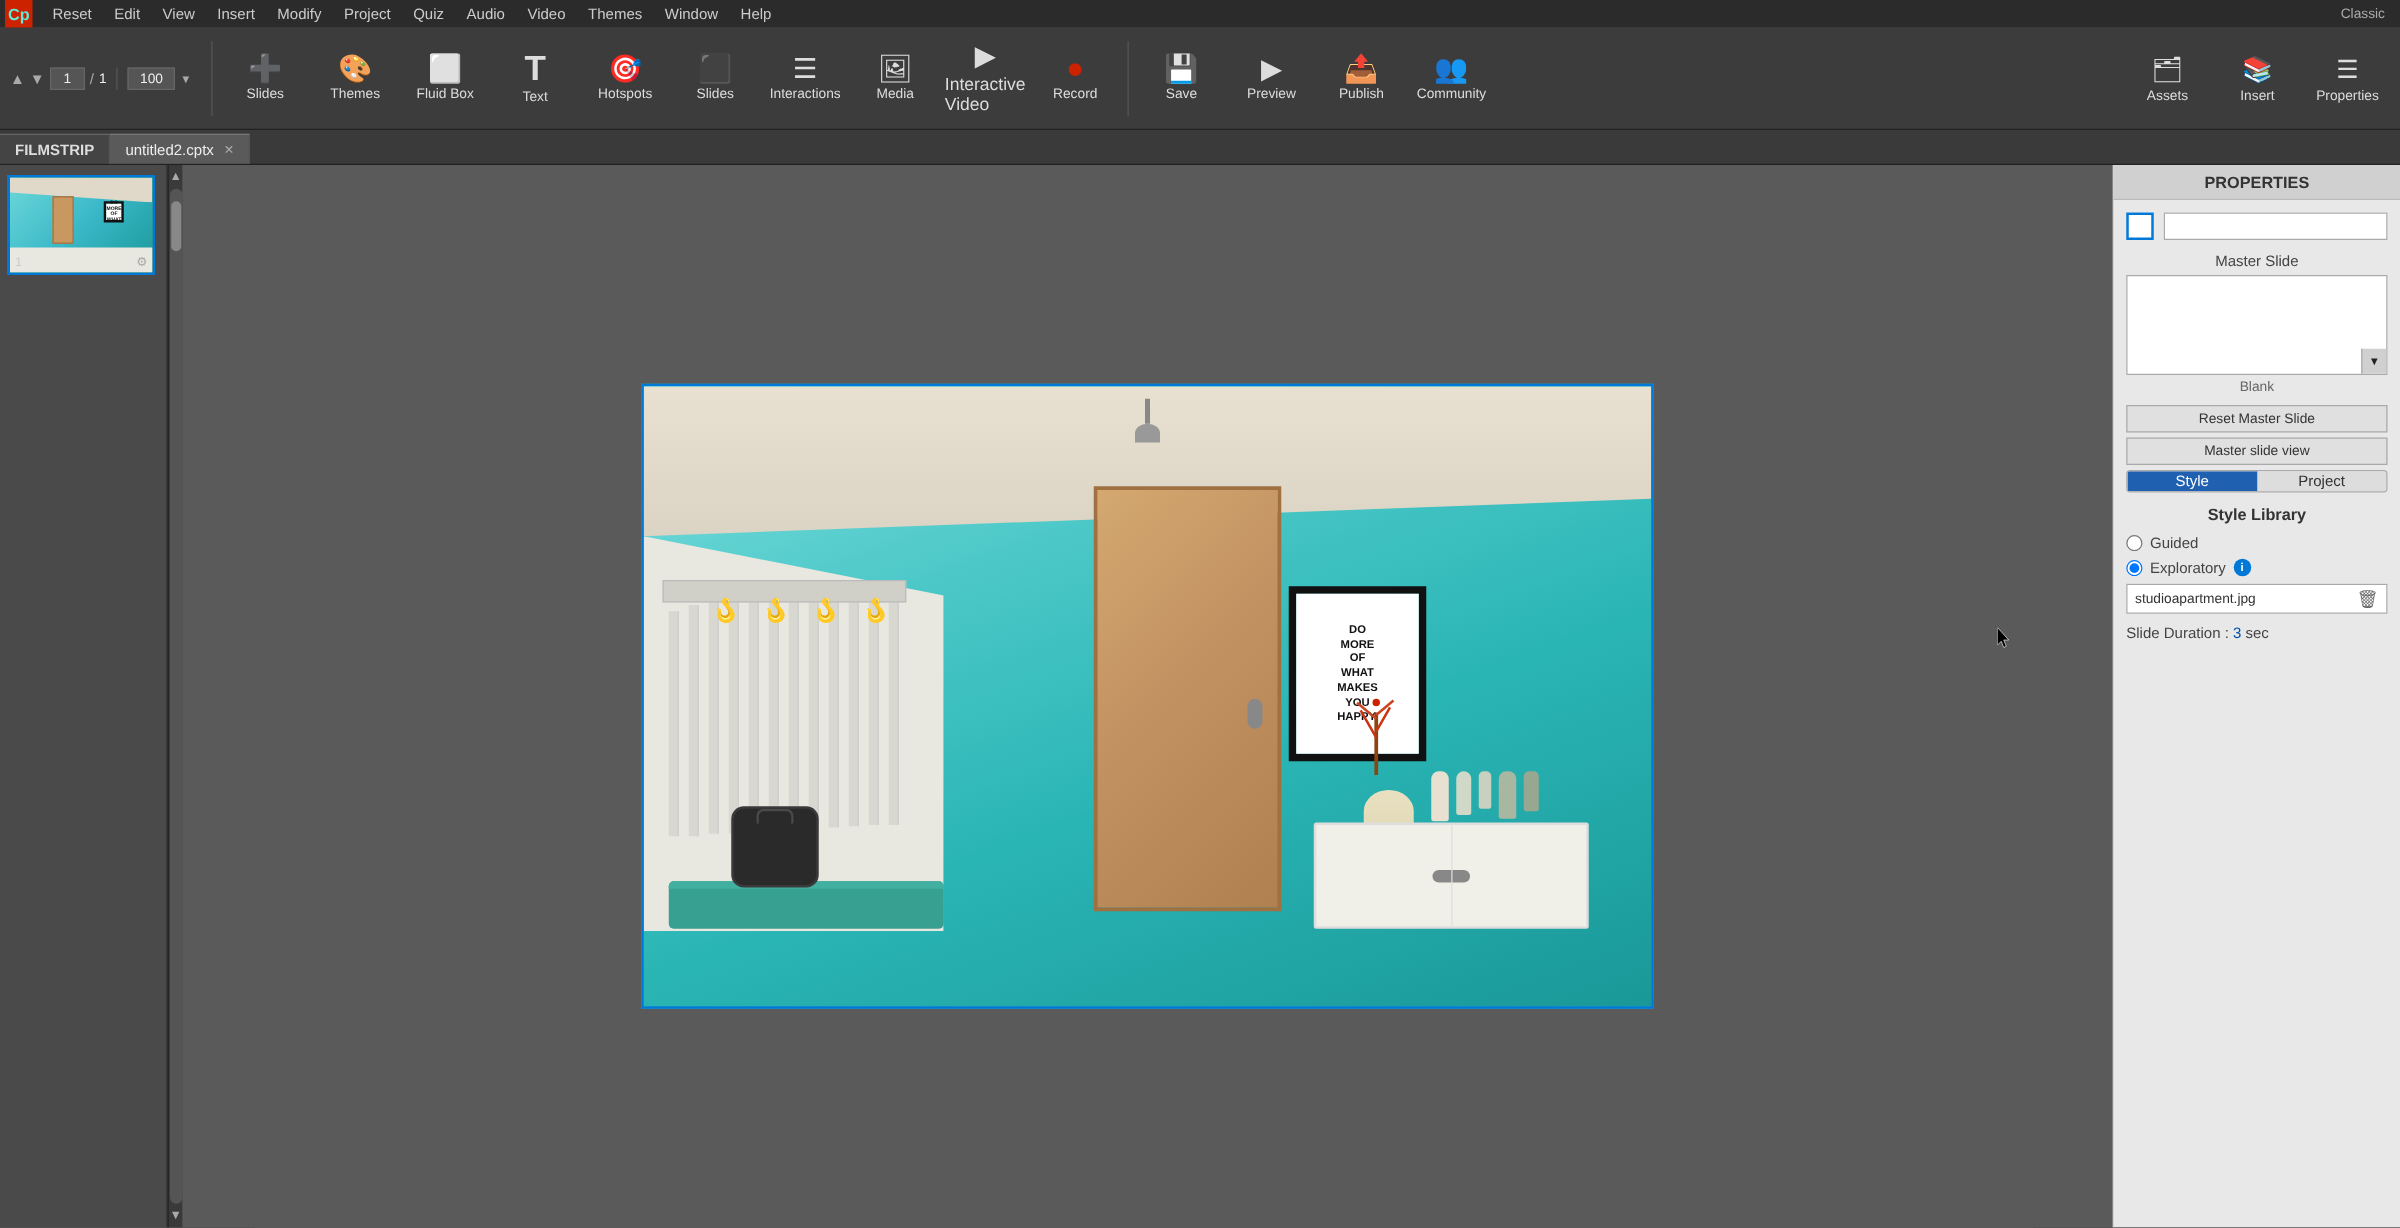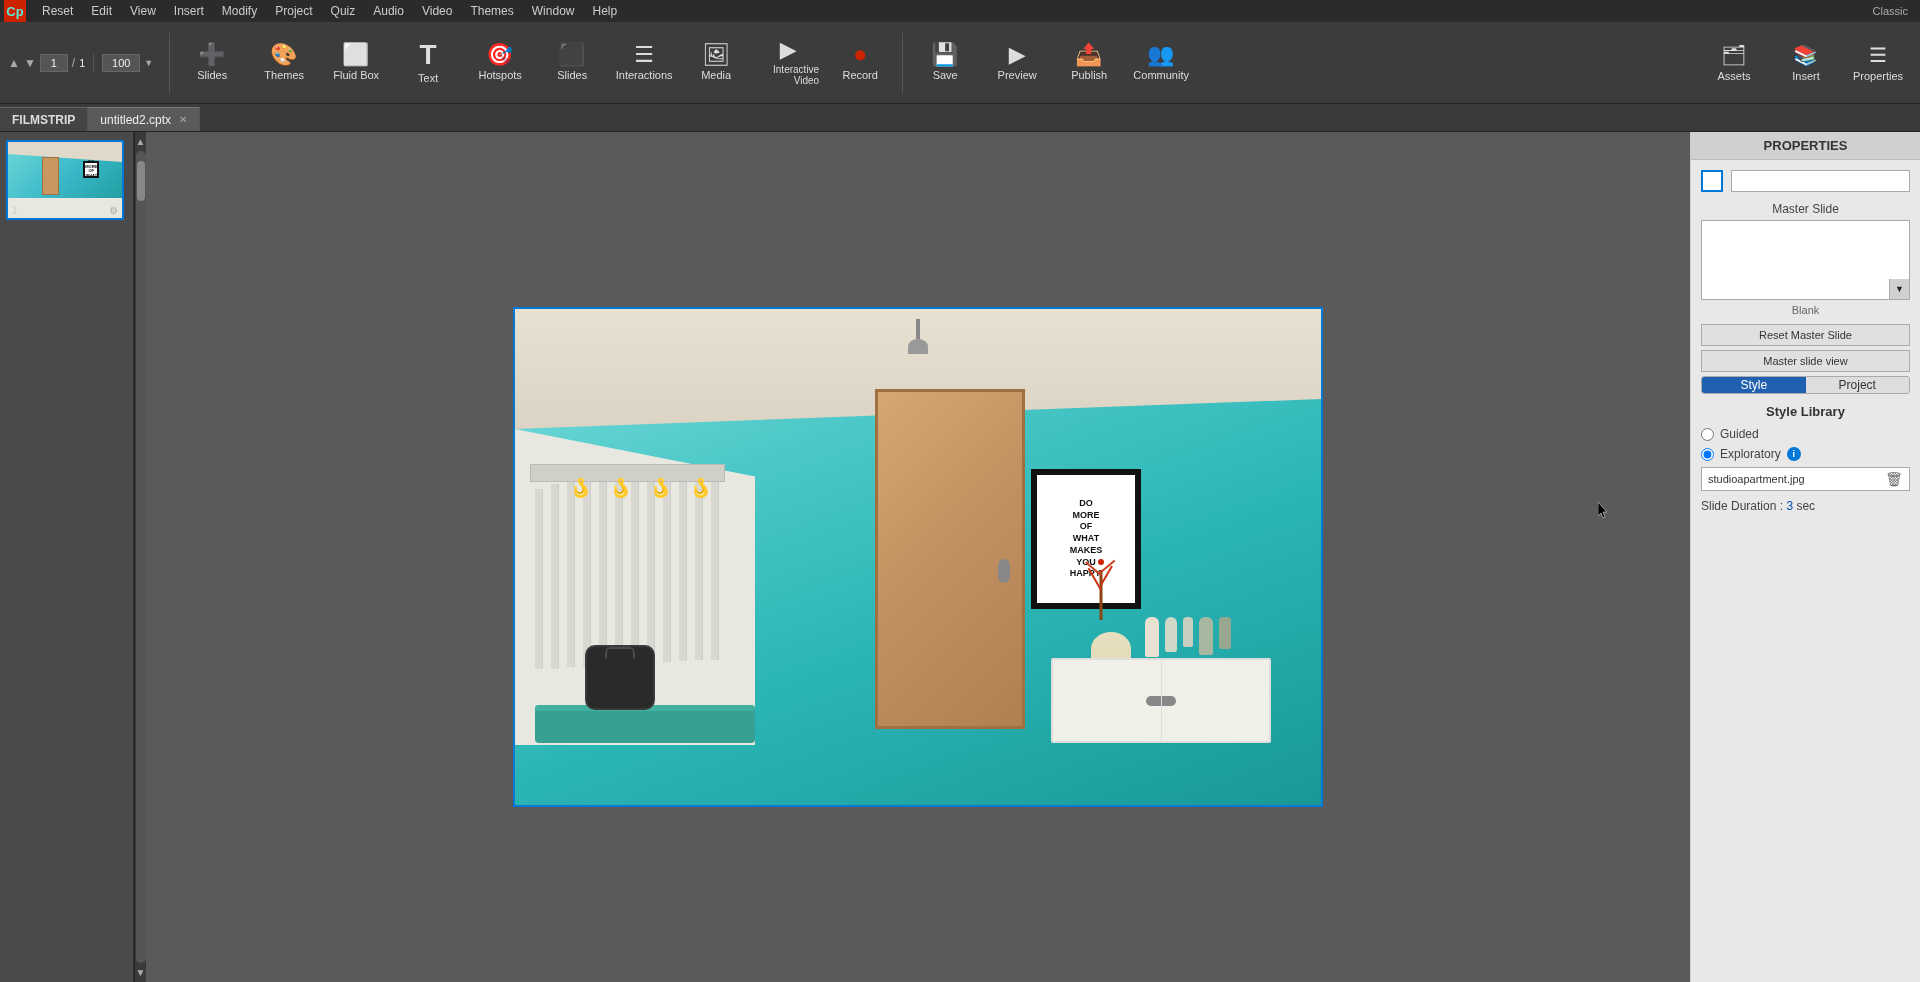--- a/index.html
+++ b/index.html
@@ -491,21 +491,21 @@
   <div class="toolbar-btn">
     <span class="icon">☰</span>
     <span>Interactions</span>
   </div>
   <div class="toolbar-btn">
     <span class="icon">🖼</span>
     <span>Media</span>
   </div>
   <div class="toolbar-btn">
     <span class="icon">▶</span>
-    <span style="font-size:10px;text-align:right;">Interactive Video</span>
+    <span style="font-size:14px;text-align:left;">Interactive Video</span>
   </div>
   <div class="toolbar-btn">
     <span class="icon" style="color:#cc2200;">⏺</span>
     <span>Record</span>
   </div>
 
   <div class="toolbar-separator"></div>
 
   <div class="toolbar-btn">
     <span class="icon">💾</span>

